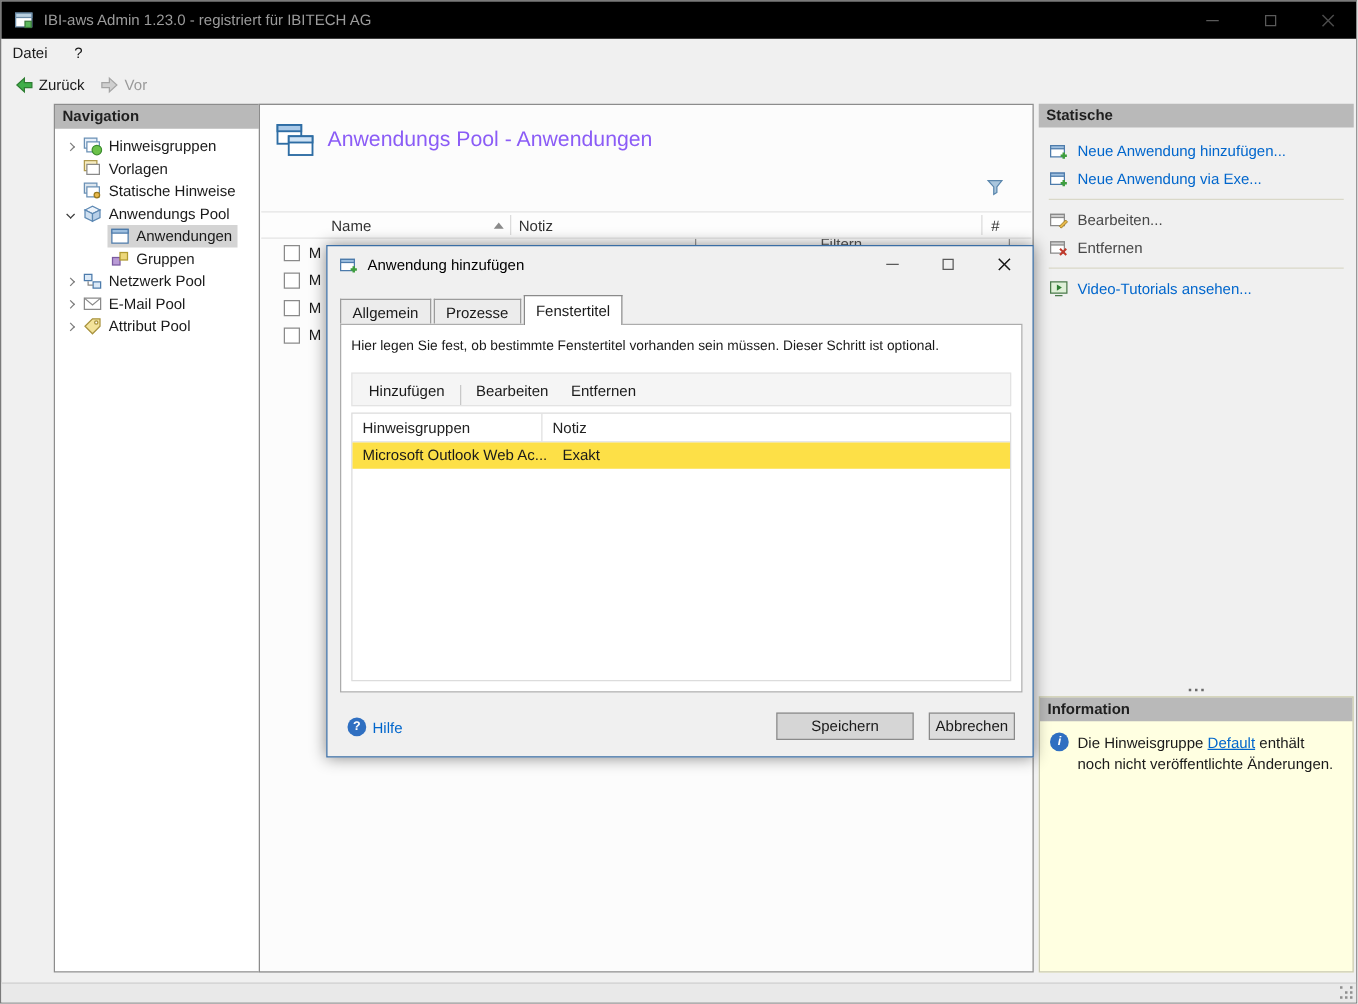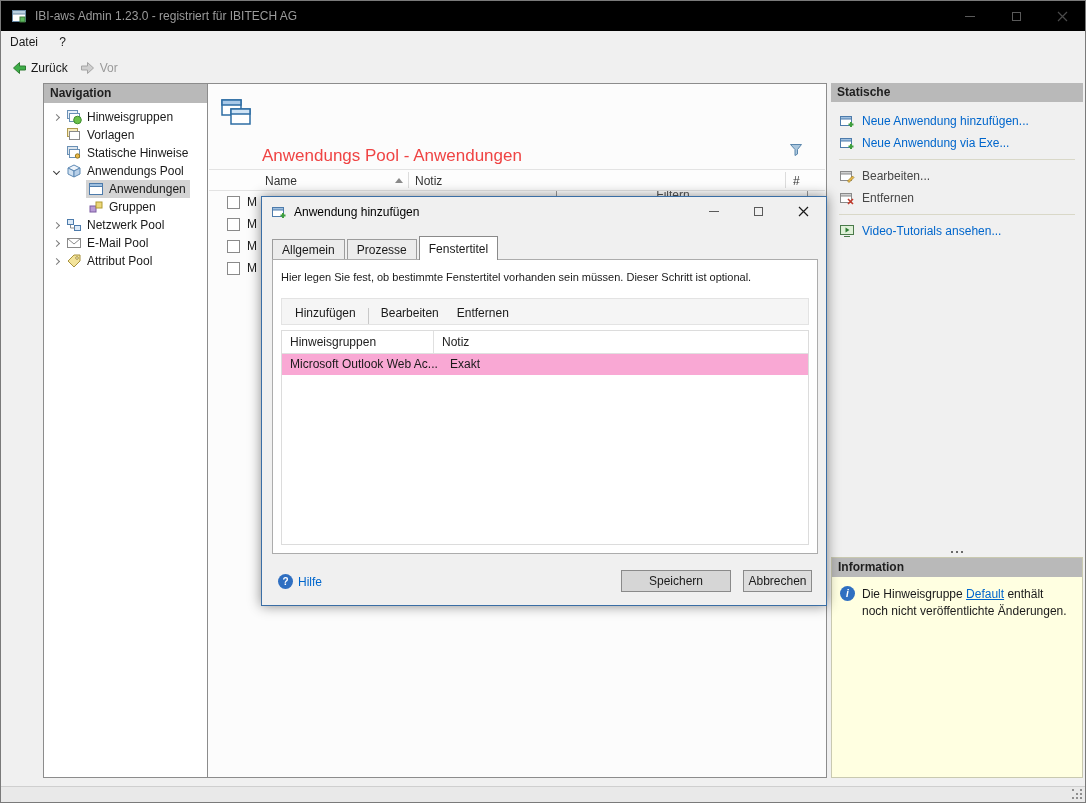--- a/index.html
+++ b/index.html
@@ -34,21 +34,21 @@
   .chev-box { width:16px; display:flex; align-items:center; justify-content:center; flex:0 0 16px; }
   .chev-r { width:5px; height:5px; border-top:1px solid #7c7c7c; border-right:1px solid #7c7c7c; transform:rotate(45deg); }
   .chev-d { width:5px; height:5px; border-top:1px solid #3a3a3a; border-right:1px solid #3a3a3a; transform:rotate(135deg); }
   .node { display:flex; align-items:center; gap:5px; padding:1px 4px 1px 2px; }
   .node.selected { background:#d4d4d4; }
   .ticon { flex:0 0 16px; }
 
   
   .content-panel { position:absolute; left:206px; top:82px; width:620px; height:695px; background:#fcfcfc; border:1px solid #8c8c8c; }
   .content-title-icon { position:absolute; left:12px; top:12px; }
-  .content-title { position:absolute; left:54px; top:18px; font-size:17px; color:#ef4444; white-space:nowrap;margin-top:44px; }
+  .content-title { position:absolute; left:54px; top:18px; font-size:17px; color:#8b5cf6; white-space:nowrap; }
   .filter-wrap { position:absolute; left:348px; top:56px; width:252px; height:21px; }
   .filter-input { width:100%; height:100%; border:1px solid #999; background:#fff; text-align:center; font-family:"Liberation Sans",sans-serif; font-size:12px; padding:0 24px 0 6px; color:#333;margin-top:44px; }
   .filter-input::placeholder { color:#555; opacity:1; }
   .funnel { position:absolute; right:5px; top:3px; }
 
   .mt-header { position:absolute; left:1px; right:1px; top:85px; height:22px; background:#fdfdfd; border-top:1px solid #e3e3e3; border-bottom:1px solid #e3e3e3;text-align:right; }
   .mt-header .col-name  { position:absolute; left:56px;  top:4px; color:#333; }
   .mt-header .col-notiz { position:absolute; left:206px; top:4px; color:#333; }
   .mt-header .col-hash  { position:absolute; left:584px; top:4px; color:#333; }
   .mt-sep { position:absolute; top:2px; bottom:2px; width:1px; background:#dcdcdc; }
@@ -96,21 +96,21 @@
   .dlg-toolbar { position:absolute; left:8px; top:38px; right:8px; height:27px; background:#f5f5f5; border:1px solid #e3e3e3; display:flex; align-items:flex-end; padding:0 4px; }
   .dlg-toolbtn { padding:4px 9px; cursor:default; }
   .tb-sep { width:1px; height:16px; background:#c8c8c8; margin:0 3px; }
 
   .dlg-table { position:absolute; left:8px; top:70px; right:8px; bottom:8px; border:1px solid #dcdcdc; background:#fff; }
   .dt-header { height:23px; border-bottom:1px solid #e0e0e0; display:flex; }
   .dt-hcell { line-height:22px; padding-left:8px; border-right:1px solid #e0e0e0; color:#222; }
   .dt-hcell:last-child { border-right:none; flex:1; }
   .c-titel { width:160px; flex:0 0 160px; }
   .c-erk { width:152px; flex:0 0 152px; }
-  .dt-row { height:21px; background:#f9a8d4; display:flex; }
+  .dt-row { height:21px; background:#fde047; display:flex; }
   .dt-cell { line-height:21px; padding-left:8px; white-space:nowrap; overflow:hidden; }
   .dt-cell:last-child { flex:1; }
 
   .dlg-help { position:absolute; left:16px; bottom:16px; display:flex; align-items:center; gap:5px; }
   .dlg-help .hlabel { color:#0066cc; }
   .btn { position:absolute; bottom:13px; height:22px; background:#ddd; border:1px solid #8a8a8a; font-family:"Liberation Sans",sans-serif; font-size:12px; color:#1a1a1a; }
   .btn-save { right:95px; width:110px; background:#d6d6d6; }
   .btn-cancel { right:14px; width:69px; }
 
   svg { display:block; }

